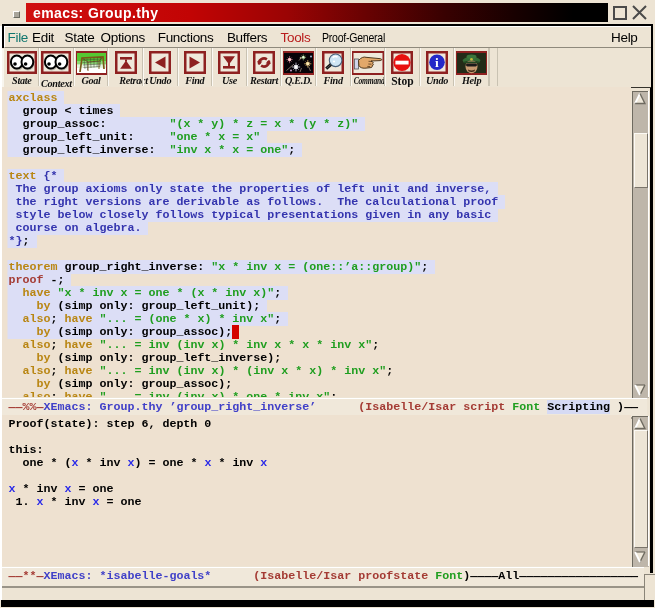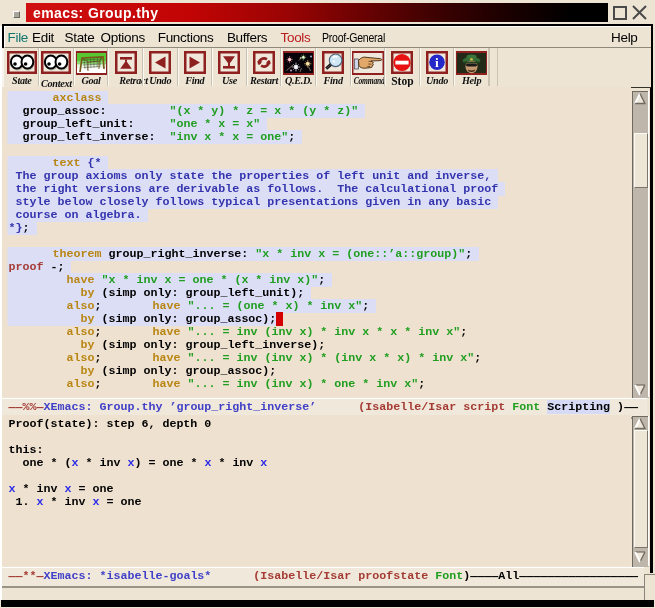--- a/index.html
+++ b/index.html
@@ -2,21 +2,21 @@
 <html><head><meta charset="utf-8">
 <style>
 html,body{margin:0;padding:0;}
 body{width:655px;height:608px;position:relative;overflow:hidden;background:#EDE4D4;
   font-family:"Liberation Sans",sans-serif;}
 .abs{position:absolute;}
 .mono{font-family:"Liberation Mono",monospace;font-size:11.67px;line-height:13px;letter-spacing:0;font-weight:bold;}
 .ln{height:13px;white-space:pre;}
 .pre{white-space:pre;}
 .hl{background:#DCDEF6;box-shadow:-1.5px 0 0 #DCDEF6;}
-.kw{color:#B98613;padding-left:44px;}
+.kw{color:#B98613;}
 .rkw{color:#A43B34;}
 .nv{color:#3434AE;}
 .gr{color:#1F9E1F;}
 .bx{color:#2B2BE8;}
 .tblabel{font-family:"Liberation Serif",serif;font-weight:bold;font-style:italic;font-size:10.2px;letter-spacing:-0.3px;color:#111;text-align:center;white-space:nowrap;}
 </style></head><body>
 
 <div class="abs" style="left:13px;top:11px;width:5px;height:5px;background:#A9A59B;border-right:1px solid #6a6a60;border-bottom:1px solid #6a6a60;border-top:1px solid #fff;border-left:1px solid #fff;"></div>
 <div class="abs" style="left:26px;top:3px;width:582px;height:19px;background:linear-gradient(to right,#D01010 0%,#C20404 28%,#9a0404 45%,#6a0202 58%,#380101 72%,#180000 84%,#000 94%);"></div>
 <div class="abs" style="left:33px;top:4.5px;color:#fff;font-size:14px;font-weight:bold;letter-spacing:0.4px;">emacs: Group.thy</div>
@@ -217,20 +217,21 @@
     </svg></div>
 <div class="abs tblabel" style="left:451.3px;top:74.5px;width:40.6px;">Help</div>
 <div class="abs" style="left:488.9px;top:48px;width:1px;height:38px;background:#fbf8f2;"></div>
 <div class="abs" style="left:487.9px;top:48px;width:1px;height:38px;background:#c9c2b2;"></div>
 <div class="abs" style="left:489px;top:48px;width:1px;height:38px;background:#c9c2b2;"></div>
 <div class="abs" style="left:2px;top:48.5px;width:1.5px;height:38px;background:#f8f5ee;"></div>
 <div class="abs" style="left:497px;top:48px;width:1px;height:38px;background:#c9c2b2;"></div>
 <div class="abs" style="left:2px;top:87px;width:628.5px;height:310px;background:#EEE1D0;overflow:hidden;">
 <div class="mono abs" style="left:6.5px;top:5px;color:#000;">
       <div class="ln"><span class="hl"><span class="kw">axclass</span> </span></div>
+      <div class="ln"><span class="hl">  group &lt; times </span></div>
       <div class="ln"><span class="hl">  group_assoc:         <span class="gr">"(x * y) * z = x * (y * z)"</span> </span></div>
       <div class="ln"><span class="hl">  group_left_unit:     <span class="gr">"one * x = x"</span> </span></div>
       <div class="ln"><span class="hl">  group_left_inverse:  <span class="gr">"inv x * x = one"</span>; </span></div>
       <div class="ln"></div>
       <div class="ln"><span class="hl"><span class="kw">text</span> <span class="nv">{*</span> </span></div>
       <div class="ln"><span class="hl"><span class="nv"> The group axioms only state the properties of left unit and inverse,</span> </span></div>
       <div class="ln"><span class="hl"><span class="nv"> the right versions are derivable as follows.  The calculational proof</span> </span></div>
       <div class="ln"><span class="hl"><span class="nv"> style below closely follows typical presentations given in any basic</span> </span></div>
       <div class="ln"><span class="hl"><span class="nv"> course on algebra.</span> </span></div>
       <div class="ln"><span class="hl"><span class="nv">*}</span>; </span></div>

